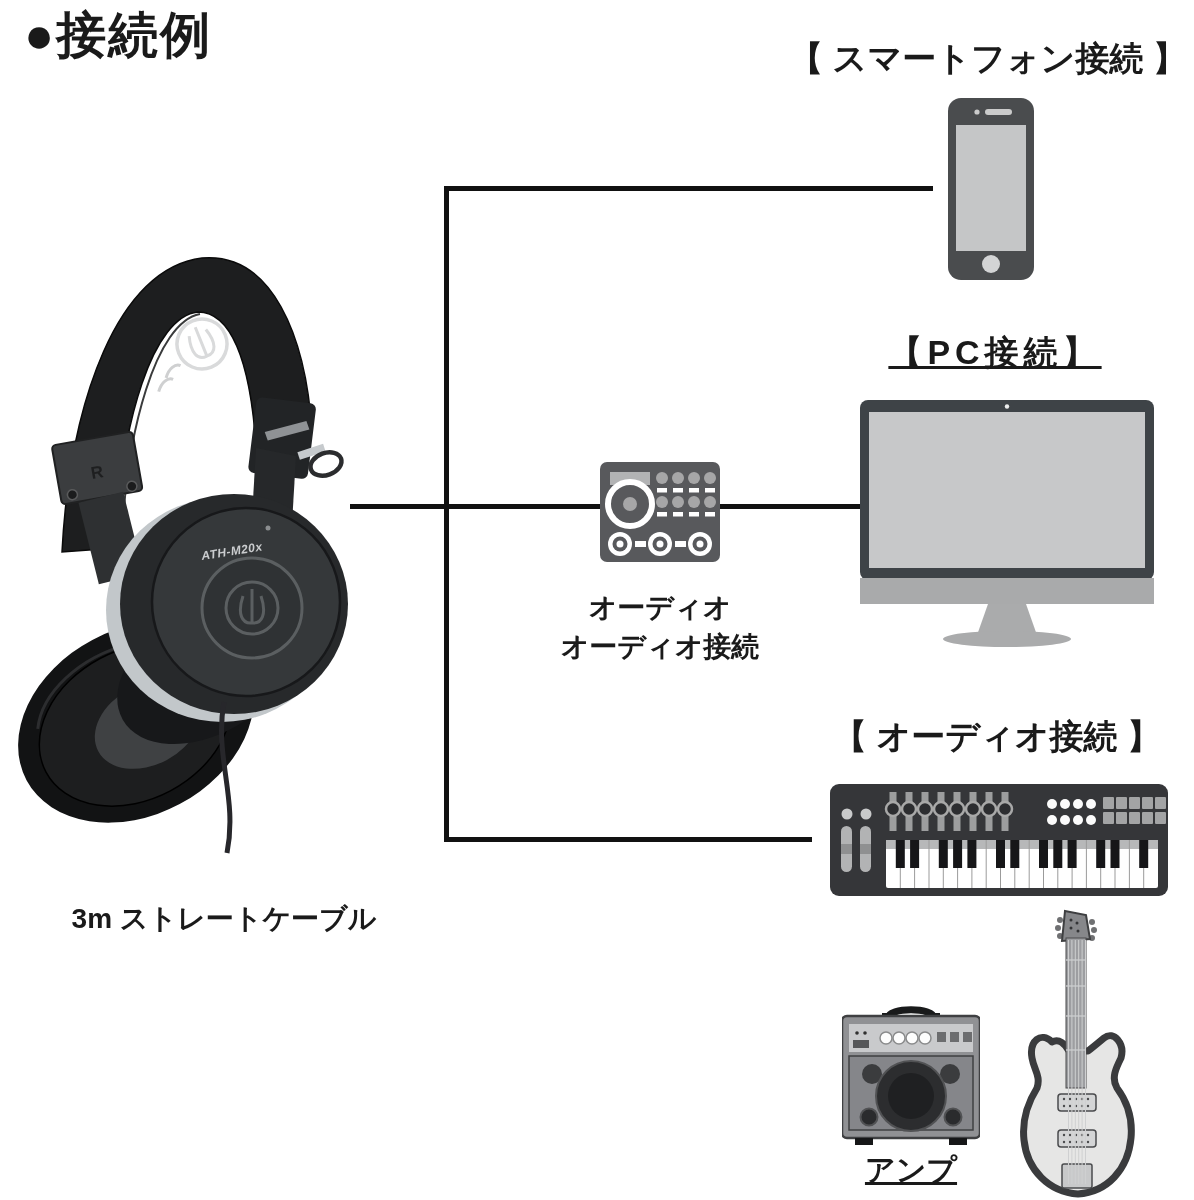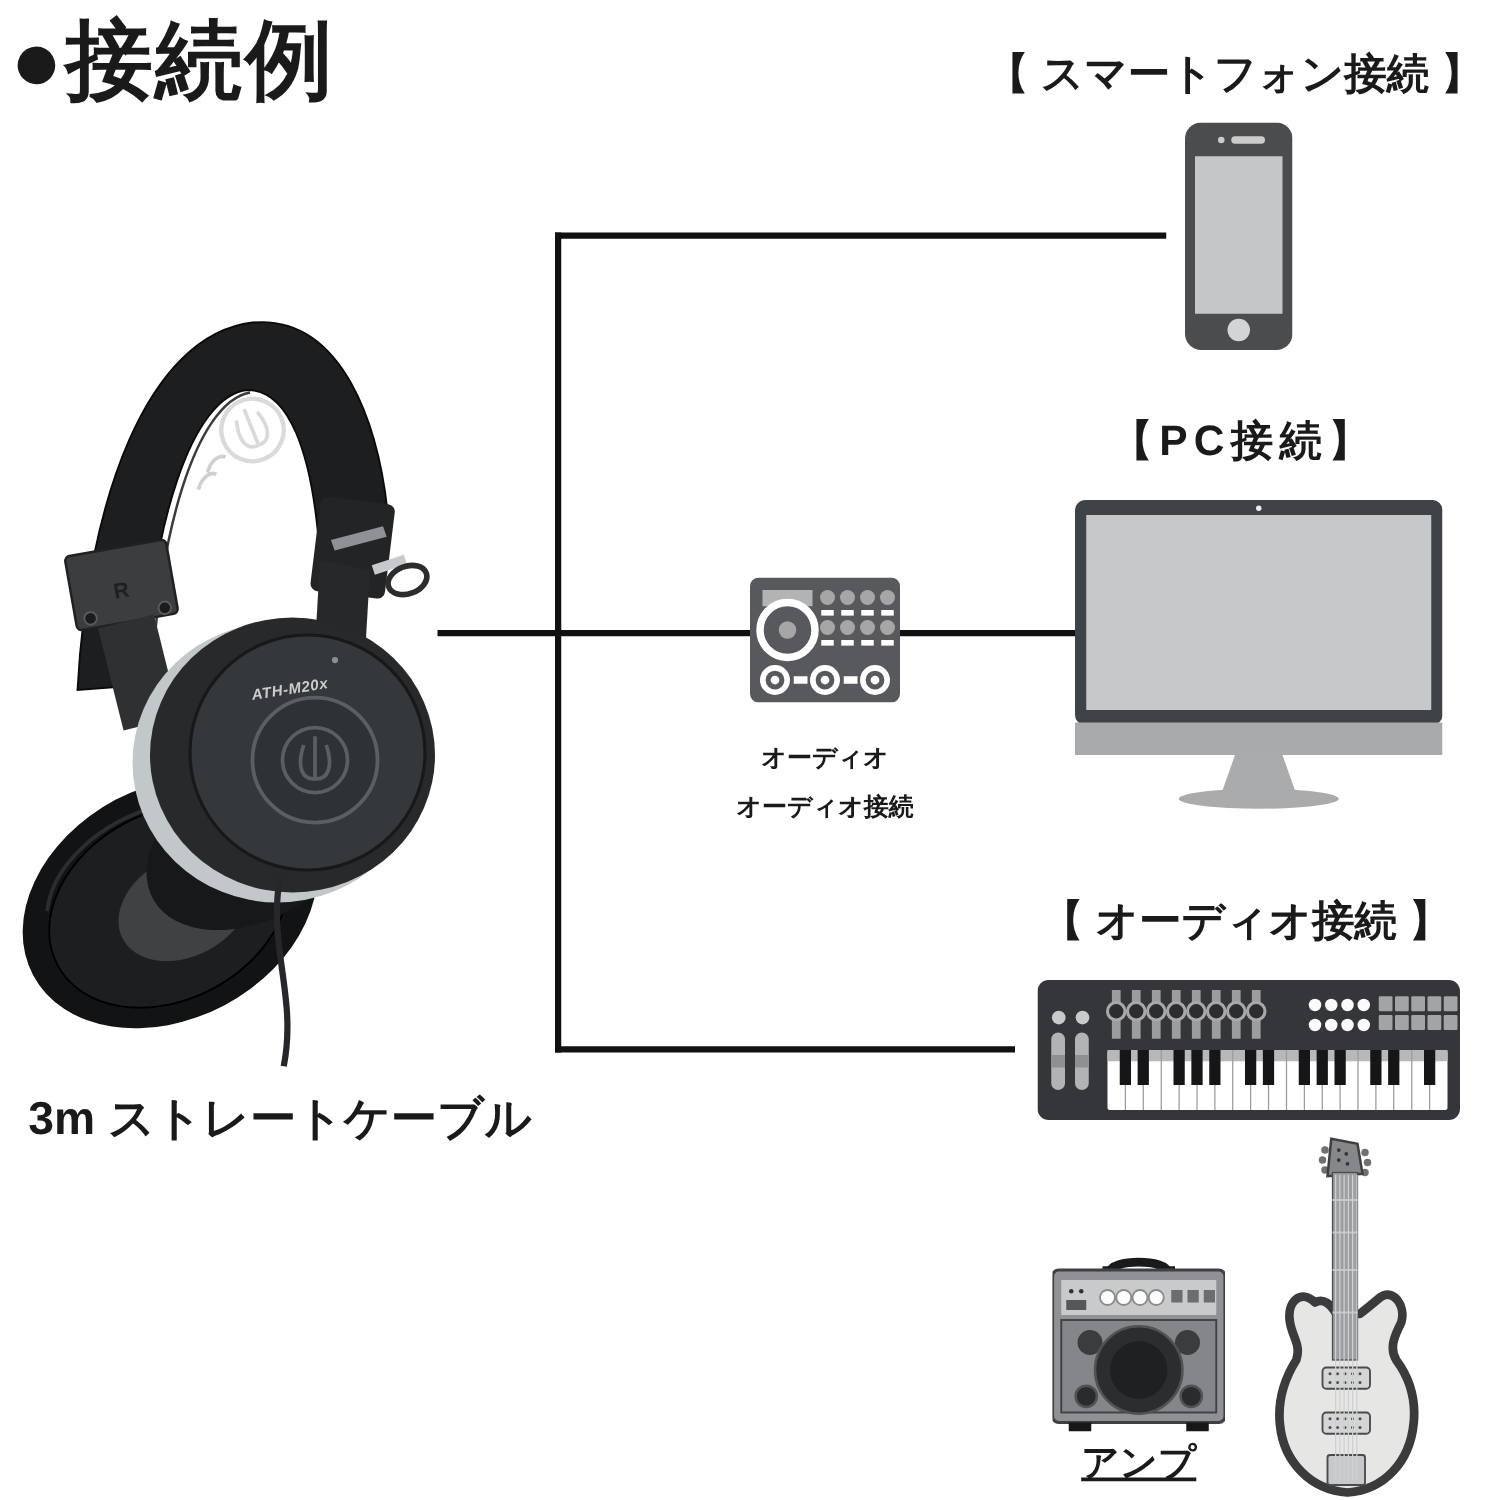--- a/index.html
+++ b/index.html
@@ -1,26 +1,26 @@
 <!DOCTYPE html>
 <html><head>
 <meta charset="utf-8">
 <style>
   html,body{margin:0;padding:0;background:#fff;}
   #canvas{position:relative;width:1194px;height:1200px;background:#ffffff;overflow:hidden;
           font-family:"Liberation Sans","DejaVu Sans",sans-serif;color:#1a1a1a;}
   .abs{position:absolute;}
   .line{position:absolute;background:#111111;}
   .label{position:absolute;font-weight:700;color:#1a1a1a;text-align:center;white-space:nowrap;}
-  #title{left:8px;top:2px;font-size:70px;font-weight:700;letter-spacing:2px;text-align:left;}
+  #title{left:24px;top:2px;font-size:50px;font-weight:700;letter-spacing:2px;text-align:left;}
   #smartphone-label{left:778px;top:36px;width:420px;font-size:34px;}
-  #pc-label{left:800px;top:330px;width:390px;font-size:34px;letter-spacing:5px;}
+  #pc-label{left:800px;top:330px;width:390px;font-size:34px;letter-spacing:5px;text-decoration:underline;}
   #audio-label{left:798px;top:714px;width:398px;font-size:34px;}
-  #interface-label{left:500px;top:588px;width:320px;font-size:20px;line-height:39px;}
-  #cable-label{left:0px;top:870px;width:448px;font-size:37px;}
+  #interface-label{left:500px;top:588px;width:320px;font-size:28px;line-height:39px;}
+  #cable-label{left:0px;top:900px;width:448px;font-size:28px;}
   #amp-label{left:835px;top:1150px;width:152px;font-size:30px;text-decoration:underline;}
 </style>
 </head>
 <body>
 
 <div id="canvas">
 
   <div id="title" class="label">●接続例</div>
 
   <div class="line" style="left:444px;top:186px;width:5px;height:656px;"></div>

